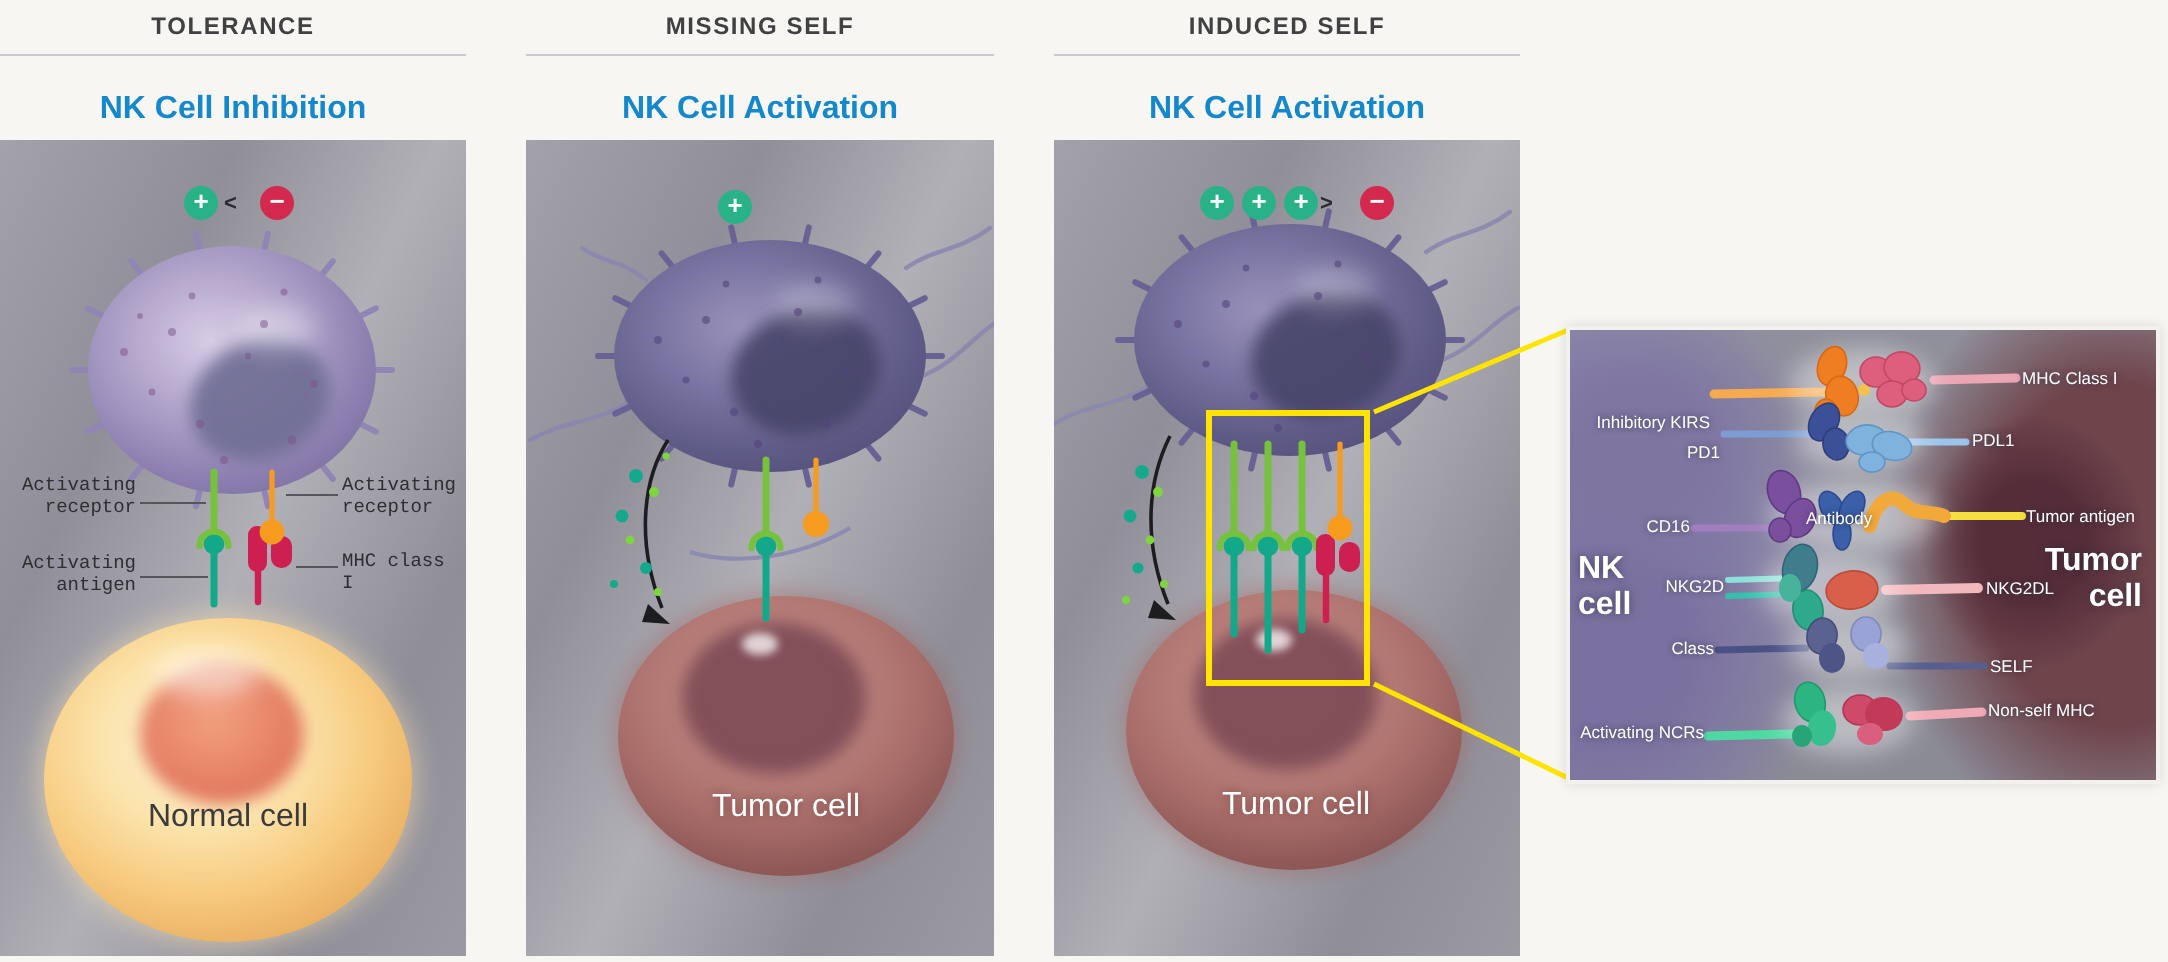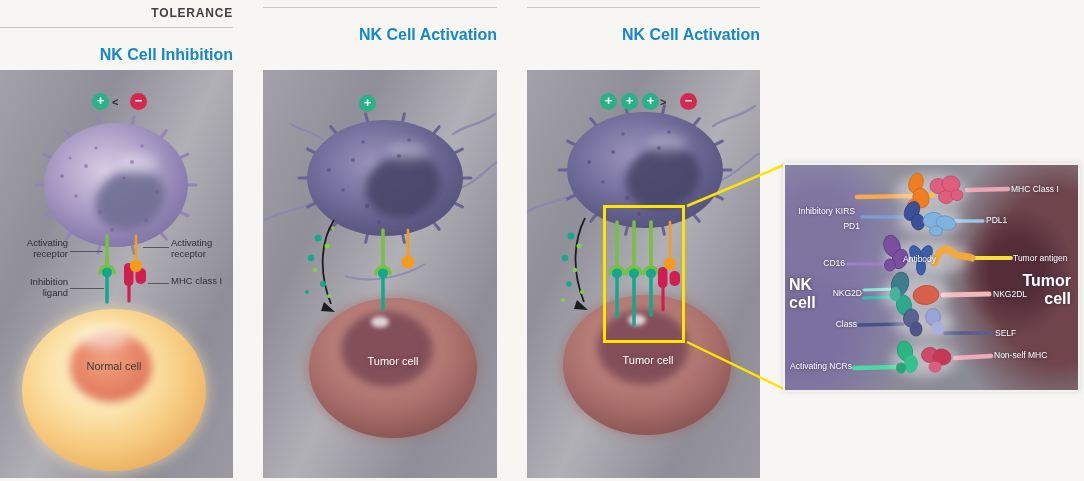--- a/index.html
+++ b/index.html
@@ -1,39 +1,39 @@
 <!DOCTYPE html>
 <html><head>
 <meta charset="utf-8">
 <style>
   html,body{margin:0;padding:0;background:#f7f6f3;}
   .canvas{position:relative;width:1084px;height:481px;background:#f7f6f3;overflow:hidden;
           font-family:"Liberation Sans",sans-serif;}
   
-  .hdr{position:absolute;top:0;text-align:right;z-index:2;}
+  .hdr{position:absolute;top:0;text-align:center;z-index:2;}
   .cat{margin-top:6px;font-size:12px;font-weight:700;letter-spacing:.8px;color:#414144;}
   .rule{margin-top:7px;height:1px;background:#c9c9cb;}
   .headline{margin-top:18px;font-size:16px;font-weight:700;color:#1488cc;}
   
   .scene{position:absolute;top:70px;height:408px;z-index:1;overflow:hidden;
          background:
            linear-gradient(115deg,#a3a2aa 0%,#908f99 28%,#b1b0b6 52%,#8f8e98 78%,#9b9aa3 100%);}
   .scene .art{position:absolute;left:0;top:0;width:100%;height:100%;}
   
   .sign{position:absolute;width:17px;height:17px;border-radius:50%;color:#fff;
         font-size:13px;font-weight:700;line-height:16px;text-align:center;z-index:3;}
   .plus{background:#29b287;}
   .minus{background:#d4294f;}
   .cmp{position:absolute;font-size:11px;font-weight:700;color:#2b2b2e;line-height:16px;z-index:3;}
   
-  .lbl{position:absolute;font-size:9.5px;line-height:1.15;color:#2e2e30;z-index:3;}
+  .lbl{position:absolute;font-size:9.5px;line-height:1.15;color:#2e2e30;z-index:3;font-family:Liberation Mono, monospace;}
   .lbl.r{text-align:right;}
   .conn{position:absolute;height:1px;background:#55555a;z-index:3;}
   
-  .cellname{position:absolute;text-align:center;font-size:11px;z-index:3;}
+  .cellname{position:absolute;text-align:center;font-size:16px;z-index:3;margin-top:40px;}
   .cellname.dark{color:#3b3b3d;}
   .cellname.light{color:#ffffff;text-shadow:0 0 4px rgba(90,40,40,.5);}
   
   .ybox{position:absolute;border:3px solid #ffe400;box-sizing:border-box;z-index:4;background:transparent;}
   .overlay{position:absolute;left:0;top:0;z-index:5;pointer-events:none;}
   
   .inset{position:absolute;left:783px;top:163px;width:297px;height:229px;z-index:6;
          border:2px solid #f2f1ee;box-sizing:border-box;box-shadow:0 0 6px rgba(0,0,0,.12);
          background:
            radial-gradient(75px 85px at 79% 47%, rgba(82,43,56,.9) 35%, rgba(82,43,56,0) 75%),
@@ -94,24 +94,26 @@
         </filter>
     </defs>
   </svg>
 
   <div class="hdr" style="left:0;width:233px">
     <div class="cat">TOLERANCE</div>
     <div class="rule"></div>
     <div class="headline">NK Cell Inhibition</div>
   </div>
   <div class="hdr" style="left:263px;width:234px">
+    <div class="cat">MISSING SELF</div>
     <div class="rule"></div>
     <div class="headline">NK Cell Activation</div>
   </div>
   <div class="hdr" style="left:527px;width:233px">
+    <div class="cat">INDUCED SELF</div>
     <div class="rule"></div>
     <div class="headline">NK Cell Activation</div>
   </div>
 
   <div class="scene" style="left:0;width:233px">
     <svg class="art" viewBox="0 0 233 408">
 
       <g>
         <ellipse cx="114" cy="320" rx="95" ry="84" fill="#f8dfae" opacity=".5" filter="url(#b6)"></ellipse>
         <ellipse cx="114" cy="320" rx="92" ry="81" fill="url(#normg)"></ellipse>
@@ -156,21 +158,21 @@
       </g>
     </svg>
     <span class="sign plus" style="left:92px;top:23px">+</span>
     <span class="cmp" style="left:112px;top:24px">&lt;</span>
     <span class="sign minus" style="left:130px;top:23px">−</span>
 
     <div class="lbl r" style="left:6px;top:168px;width:62px">Activating receptor</div>
     <div class="conn" style="left:70px;top:181px;width:33px"></div>
     <div class="lbl" style="left:171px;top:168px;width:58px">Activating receptor</div>
     <div class="conn" style="left:143px;top:177px;width:26px"></div>
-    <div class="lbl r" style="left:6px;top:207px;width:62px">Inhibition ligand</div>
+    <div class="lbl r" style="left:6px;top:207px;width:62px">Activating antigen</div>
     <div class="conn" style="left:70px;top:218px;width:34px"></div>
     <div class="lbl" style="left:171px;top:206px;width:58px">MHC class I</div>
     <div class="conn" style="left:148px;top:213px;width:21px"></div>
     <div class="cellname dark" style="left:39px;top:290px;width:150px">Normal cell</div>
   </div>
 
   <div class="scene" style="left:263px;width:234px">
     <svg class="art" viewBox="0 0 234 408">
 
       <g>

